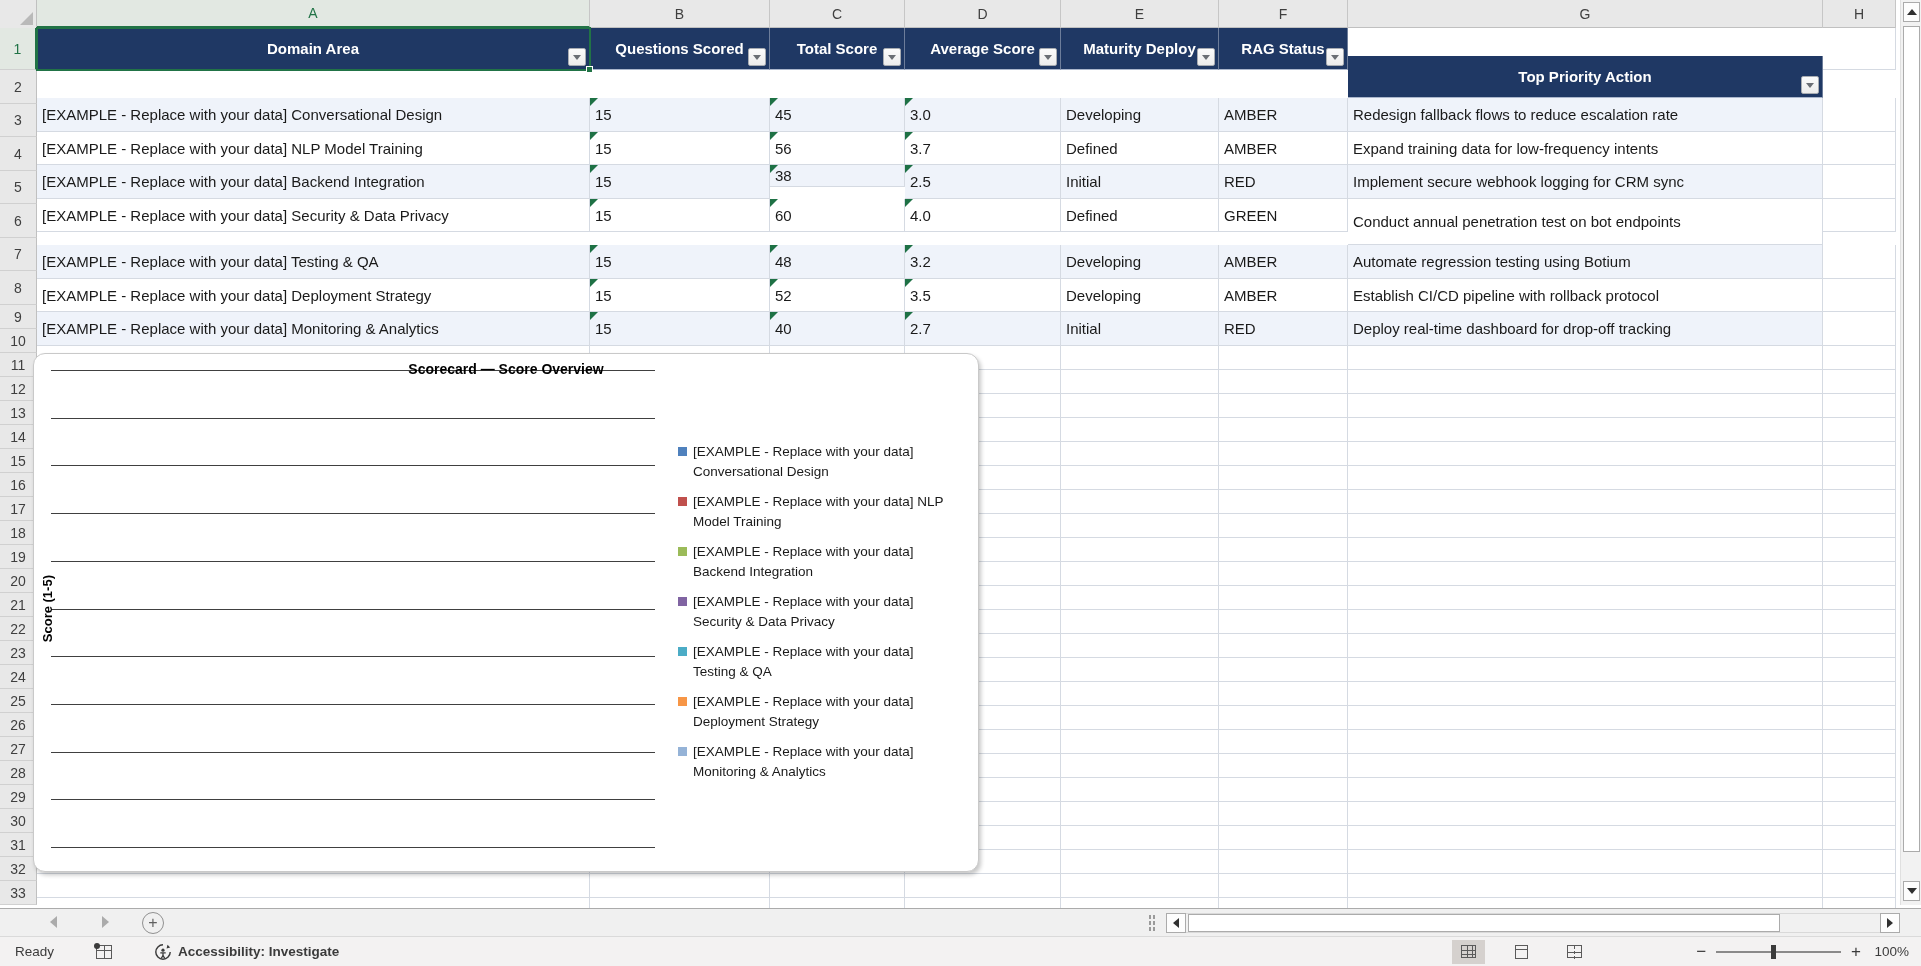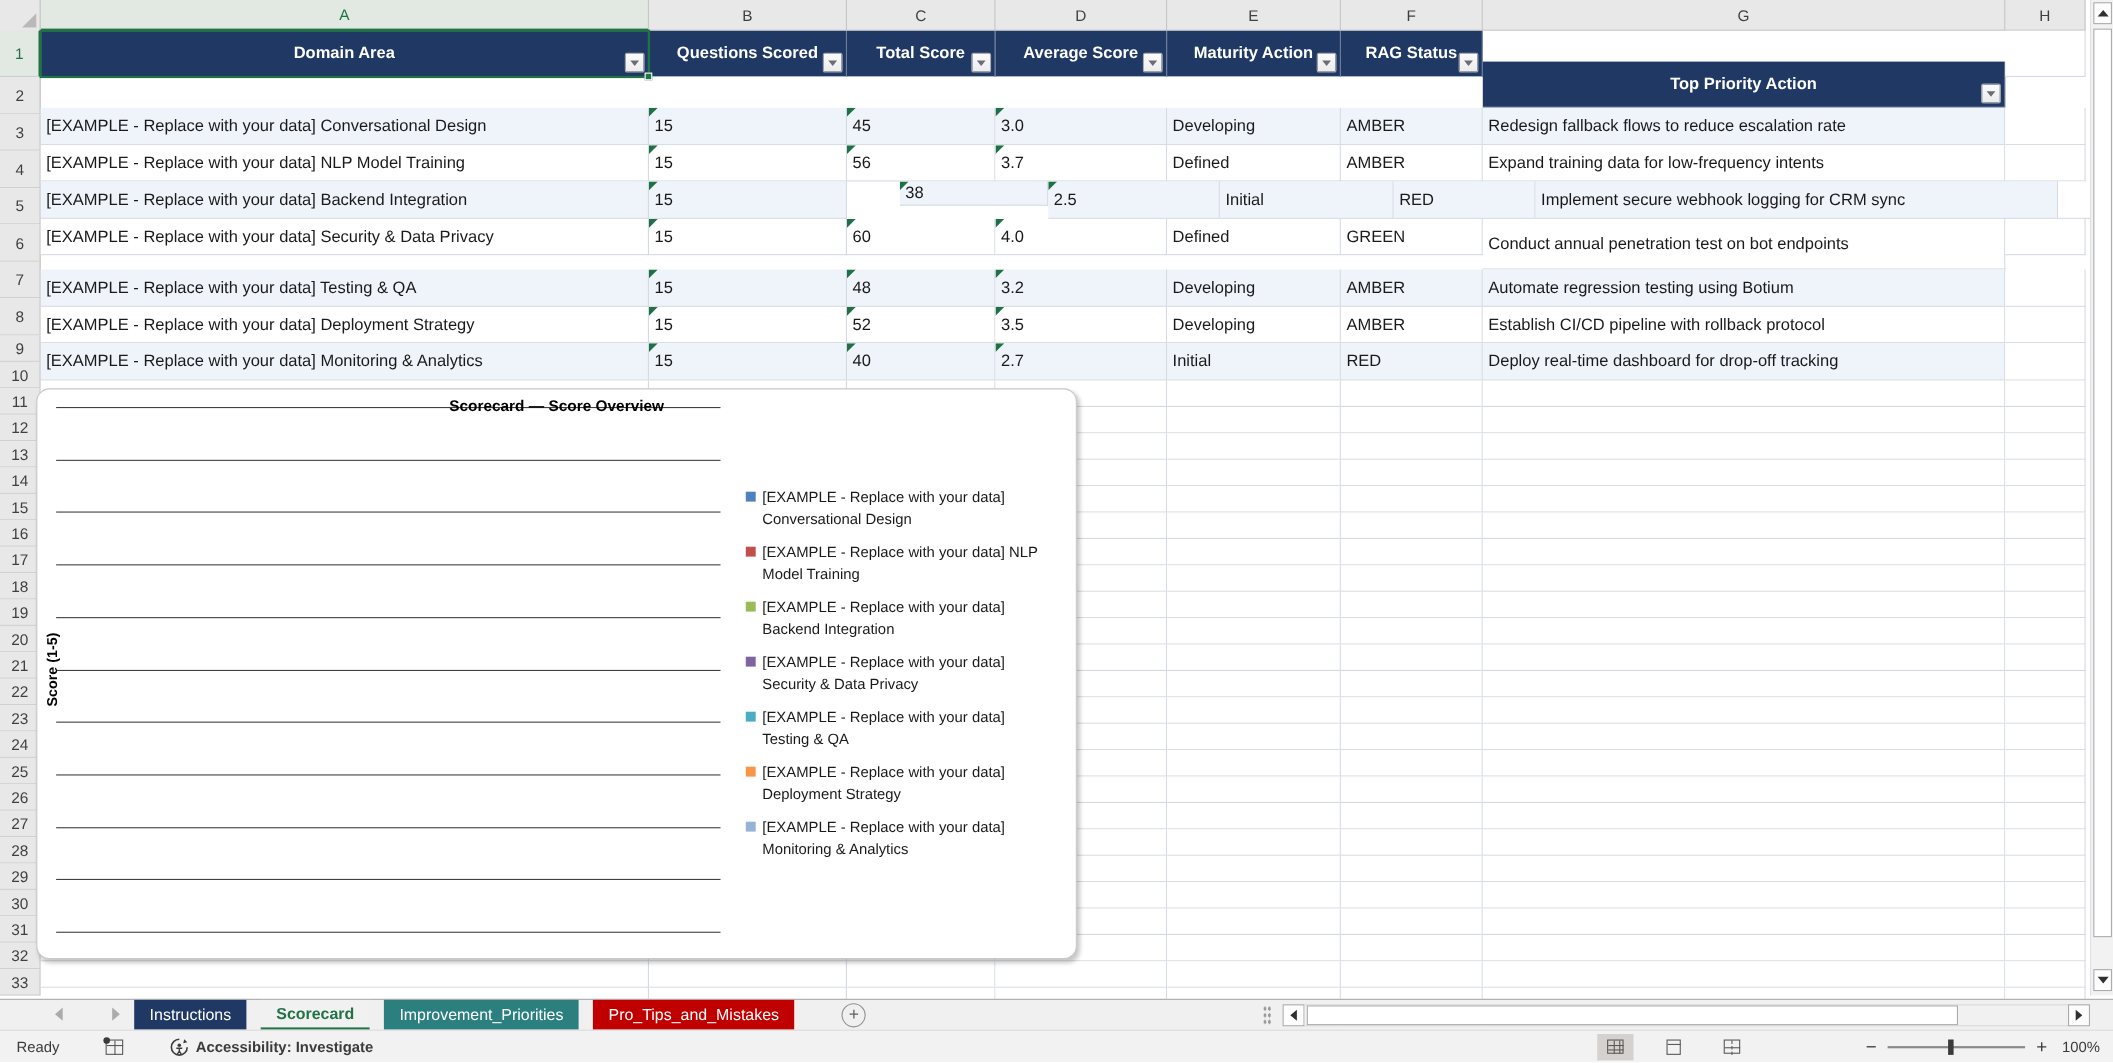--- a/index.html
+++ b/index.html
@@ -164,21 +164,21 @@
               <div class="arr"></div>
             </div>
           </div>
           <div class="cell hdrcell" style="width: 156px; height: 42px;">
             <span>Average Score</span>
             <div class="filterbtn">
               <div class="arr"></div>
             </div>
           </div>
           <div class="cell hdrcell" style="width: 158px; height: 42px;">
-            <span>Maturity Action</span>
+            <span>Maturity Deploy</span>
             <div class="filterbtn">
               <div class="arr"></div>
             </div>
           </div>
           <div class="cell hdrcell" style="width: 129px; height: 42px;">
             <span>RAG Status</span>
             <div class="filterbtn">
               <div class="arr"></div>
             </div>
           </div>
@@ -245,21 +245,21 @@
           <div class="cell empty" style="width: 73px; height: 33px;"></div>
         </div>
         <div class="row">
           <div class="cell band" style="width: 553px; height: 34px;">
             <span>[EXAMPLE - Replace with your data] Backend Integration</span>
           </div>
           <div class="cell band" style="width: 180px; height: 34px;">
             <span>15</span>
             <div class="errtri"></div>
           </div>
-          <div class="cell band" style="width: 135px; height: 22px; margin-left: 48px;">
+          <div class="cell band" style="width: 135px; height: 22px;">
             <span>38</span>
             <div class="errtri"></div>
           </div>
           <div class="cell band" style="width: 156px; height: 34px;">
             <span>2.5</span>
             <div class="errtri"></div>
           </div>
           <div class="cell band" style="width: 158px; height: 34px;">
             <span>Initial</span>
           </div>
@@ -717,26 +717,20 @@
       </div>
   </div>
 
   <div id="tabbar">
     <div class="tabnav" style="margin-left:46px;">
         <div class="tri-l"></div>
       </div>
     <div class="tabnav" style="margin-left:38px;">
         <div class="tri-r"></div>
       </div>
-    <div id="tabs">
-        <div class="sheettab" style="background: rgb(31, 56, 100); color: rgb(255, 255, 255);">Instructions</div>
-        <div class="sheettab active" style="background: rgb(241, 241, 241); color: rgb(33, 115, 70);">Scorecard</div>
-        <div class="sheettab" style="background: rgb(43, 127, 127); color: rgb(255, 255, 255);">Improvement_Priorities</div>
-        <div class="sheettab" style="background: rgb(192, 0, 0); color: rgb(255, 255, 255);">Pro_Tips_and_Mistakes</div>
-      </div>
     <div id="addsheet">+</div>
   </div>
 
   <div id="hscroll">
     <div id="hdots"></div>
     <div class="hbtn">
         <div class="htri-l"></div>
       </div>
     <div id="htrack">
         <div id="hthumb"></div>

